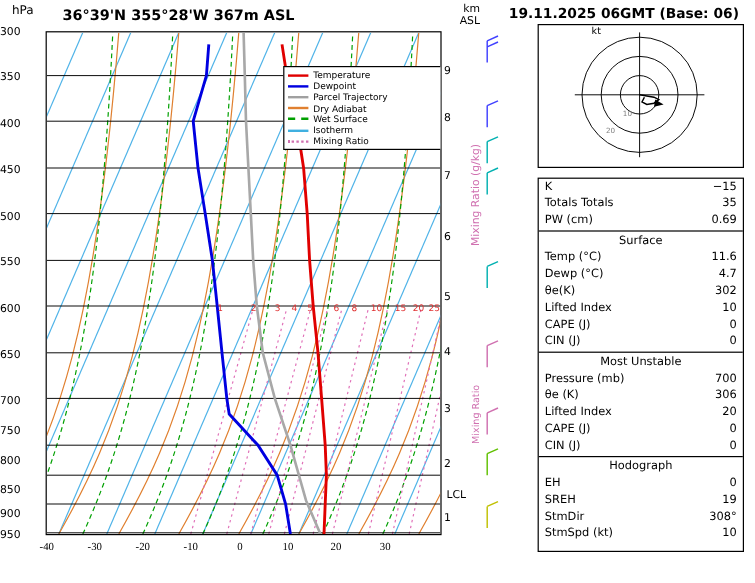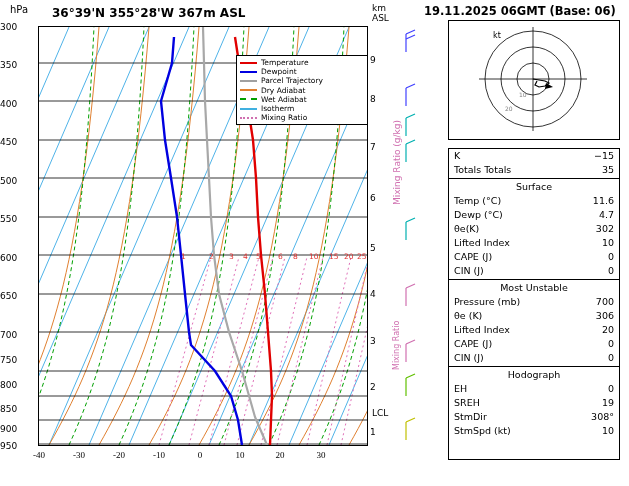--- a/index.html
+++ b/index.html
@@ -3,21 +3,21 @@
 <meta charset="utf-8">
 <style>
   html,body{margin:0;padding:0;}
   body{width:629px;height:486px;background:#ffffff;font-family:"DejaVu Sans",sans-serif;overflow:hidden;position:relative;}
   .root{position:absolute;left:0;top:0;width:629px;height:486px;}
 
   
   #skewt-panel{position:absolute;left:0;top:0;width:420px;height:486px;}
   #hpa-label{position:absolute;left:10px;top:4px;font-size:10px;}
   #station-title{position:absolute;left:52px;top:6px;font-size:12px;font-weight:bold;}
-  #km-label{position:absolute;left:372px;top:3px;font-size:9px;line-height:10px;text-align:left;width:28px;}
+  #km-label{position:absolute;left:372px;top:3px;font-size:9px;line-height:10px;text-align:right;width:28px;}
 
   #plot{position:absolute;left:38px;top:26px;width:330px;height:420px;border:1px solid #000;box-sizing:border-box;overflow:hidden;background:#fff;}
   #plot svg{position:absolute;left:0;top:0;}
 
   .ytick{position:absolute;left:0;width:34px;font-size:9px;color:#000;}
   .xtick{position:absolute;top:450px;font-size:9px;color:#000;width:30px;text-align:center;font-family:Liberation Serif, serif;}
   #xaxis-title{position:absolute;left:38px;top:466px;width:330px;text-align:center;font-size:10px;}
 
   .rtick{position:absolute;left:370px;font-size:9px;color:#000;}
   #mixlabel{position:absolute;left:392px;top:205px;font-size:9px;color:#d070b0;transform:rotate(-90deg);transform-origin:left top;white-space:nowrap;}
@@ -26,21 +26,21 @@
 
   
   #legend{position:absolute;left:197px;top:28px;width:130px;background:#fff;border:1px solid #000;padding:2px 3px;font-size:7.5px;line-height:9.2px;}
   #legend .row{display:flex;align-items:center;}
   #legend .sw{width:17px;height:0;border-top-width:2px;border-top-style:solid;margin-right:4px;flex:0 0 17px;}
 
   
   #right{position:absolute;left:424px;top:0;width:205px;height:486px;}
   #datetime{position:absolute;left:0;top:4px;font-size:11.5px;font-weight:bold;}
   #hodo-box{position:absolute;left:24px;top:20px;width:170px;height:118px;border:1px solid #000;background:#fff;}
-  #hodo-kt{position:absolute;left:4px;top:10px;font-size:8px;padding-left:40px;}
+  #hodo-kt{position:absolute;left:4px;top:0;font-size:8px;padding-left:40px;}
 
   #table-box{position:absolute;left:24px;top:148px;width:170px;height:310px;border:1px solid #000;background:#fff;font-size:9.5px;}
   #table-box .line{padding:0 5px;height:14px;line-height:14px;display:flex;justify-content:space-between;}
   #table-box .ctr{text-align:center;display:block;height:14px;line-height:14px;}
   #table-box .sep{border-top:1px solid #000;margin:1px 0;}
   #table-box .lbl{white-space:nowrap;}
   #table-box .val{white-space:nowrap;}
   #copyright{position:absolute;left:24px;top:462px;font-size:10px;font-weight:bold;color:#000;}
 </style>
 </head>
@@ -201,21 +201,21 @@
         <div class="row">
             <span class="sw" style="border-top-color:#a0a0a0"></span>
             <span>Parcel Trajectory</span>
           </div>
         <div class="row">
             <span class="sw" style="border-top-color:#e08030"></span>
             <span>Dry Adiabat</span>
           </div>
         <div class="row">
             <span class="sw" style="border-top-color:#00a000;border-top-style:dashed"></span>
-            <span>Wet Adiabat</span>
+            <span>Wet Surface</span>
           </div>
         <div class="row">
             <span class="sw" style="border-top-color:#40b0e0"></span>
             <span>Isotherm</span>
           </div>
         <div class="row">
             <span class="sw" style="border-top-color:#d070b0;border-top-style:dotted"></span>
             <span>Mixing Ratio</span>
           </div>
       </div>
@@ -288,20 +288,24 @@
 
     <div id="table-box">
       <div class="line">
           <span class="lbl">K</span>
           <span class="val">−15</span>
         </div>
       <div class="line">
           <span class="lbl">Totals Totals</span>
           <span class="val">35</span>
         </div>
+      <div class="line">
+          <span class="lbl">PW (cm)</span>
+          <span class="val">0.69</span>
+        </div>
       <div class="sep"></div>
       <div class="ctr">Surface</div>
       <div class="line">
           <span class="lbl">Temp (°C)</span>
           <span class="val">11.6</span>
         </div>
       <div class="line">
           <span class="lbl">Dewp (°C)</span>
           <span class="val">4.7</span>
         </div>

